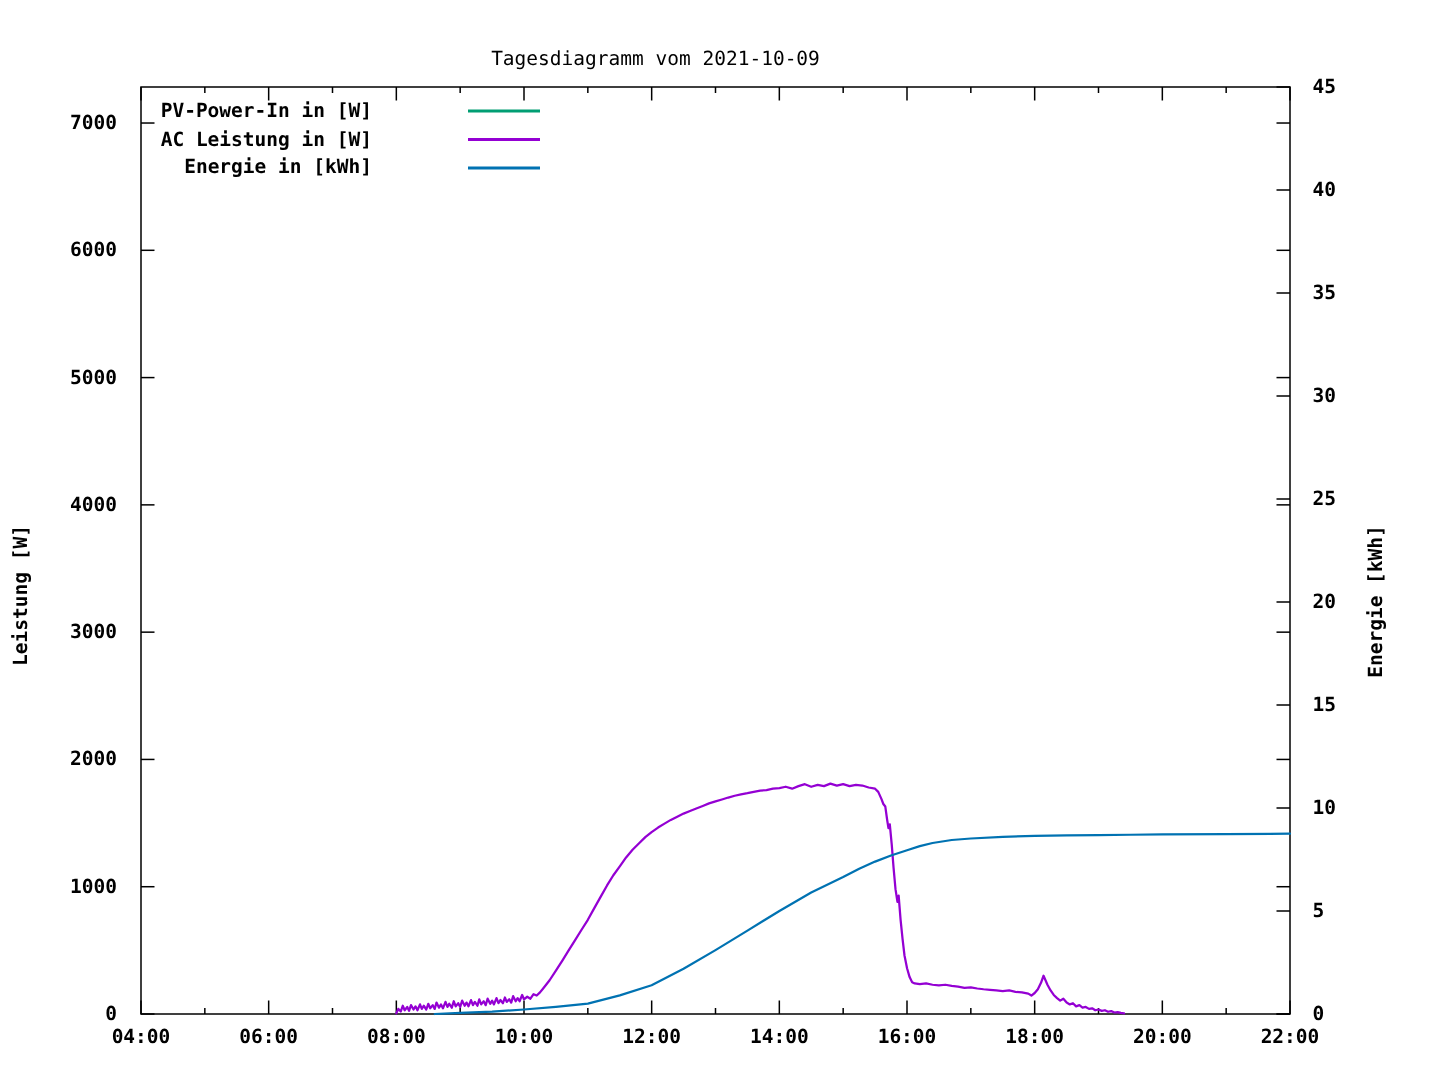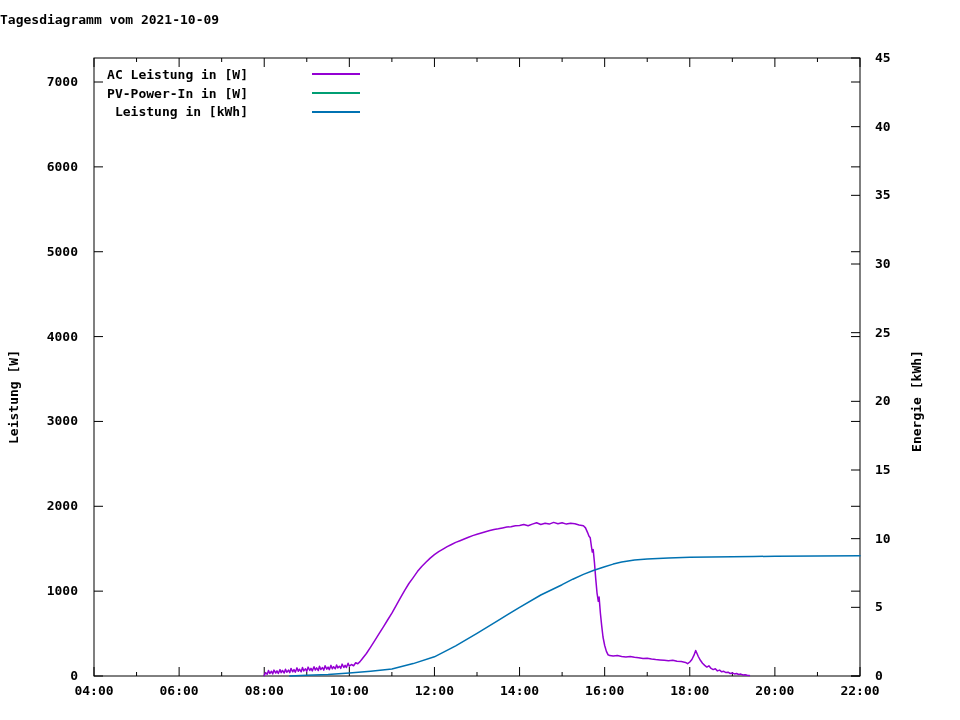--- a/index.html
+++ b/index.html
@@ -1,19 +1,19 @@
 <!DOCTYPE html>
 <html><head>
 <meta charset="utf-8">
 <style>
   html,body{margin:0;padding:0;background:#ffffff;}
   body{width:960px;height:720px;position:relative;overflow:hidden;
        font-family:"DejaVu Sans Mono", monospace;color:#000;}
-  #chart-title{position:absolute;left:0;top:12px;width:874px;
-       font-size:13px;font-weight:bold;letter-spacing:0px;}
+  #chart-title{position:absolute;left:0;top:32px;width:874px;text-align:center;
+       font-size:13px;font-weight:normal;letter-spacing:0px;}
   #chart-svg-wrap{position:absolute;left:0;top:0;width:960px;height:720px;}
   #legend{position:absolute;left:88px;top:65px;}
   .legend-row{display:flex;align-items:center;height:18.7px;}
   .legend-label{display:inline-block;width:160px;text-align:right;
        font-size:13px;font-weight:bold;white-space:pre;}
   .legend-line{display:inline-block;width:48px;height:2px;margin-left:64px;}
   svg text{font-family:"DejaVu Sans Mono", monospace;font-weight:bold;font-size:13px;fill:#000;}
 </style>
 </head>
 <body>
@@ -123,24 +123,24 @@
         <text x="921" y="401" text-anchor="middle" transform="rotate(-90 921 401)">Energie [kWh]</text>
       </g>
       <g>
         <polyline points="264.2,675.6 265.5,672.6 267.2,674.3 268.5,670.5 269.8,673.5 271.5,671.3 272.7,673.9 274.0,670.1 275.7,673.0 277.0,670.9 278.3,673.5 280.0,669.6 281.2,672.6 282.5,670.5 284.2,673.0 285.5,669.2 286.8,672.2 288.5,670.1 289.8,672.6 291.0,668.4 292.7,671.8 294.0,669.6 295.3,672.2 297.0,667.9 298.3,671.3 299.5,669.2 301.2,671.8 302.5,667.5 303.8,670.9 305.5,668.8 306.8,671.3 308.1,667.1 309.8,670.5 311.0,668.4 312.3,670.9 314.0,666.7 315.3,670.1 316.6,667.9 318.3,670.5 319.5,666.2 320.8,669.6 322.5,667.5 323.8,670.1 325.1,665.8 326.8,669.2 328.1,667.1 329.3,669.6 331.0,665.4 332.3,668.8 333.6,666.7 335.3,668.8 336.6,665.0 337.8,667.9 339.5,666.2 340.8,668.4 342.1,664.1 343.8,667.5 345.1,665.4 346.4,667.5 348.1,663.3 349.3,666.2 351.5,664.5 353.6,665.8 355.7,662.8 357.8,663.7 360.0,661.6 362.1,659.0 366.4,653.5 370.6,647.1 374.9,640.4 379.1,633.6 383.4,626.8 387.6,620.0 391.9,613.2 396.1,605.6 400.4,597.9 404.7,590.3 408.9,583.5 413.2,577.6 417.4,571.6 421.7,566.5 425.9,562.3 430.2,558.1 434.4,554.7 438.7,551.7 443.0,549.1 447.2,546.6 451.5,544.5 455.7,542.4 460.0,540.7 464.2,539.0 468.5,537.3 472.7,535.6 477.0,534.3 481.3,533.0 485.5,531.7 489.8,530.5 494.0,529.6 498.3,528.8 502.5,527.9 506.8,527.1 511.0,526.7 515.3,525.8 519.6,525.4 523.8,524.5 528.1,525.8 532.3,524.1 536.6,522.8 540.8,524.5 545.1,523.3 549.3,524.1 553.6,522.4 557.9,523.7 562.1,522.8 566.4,524.1 570.6,523.3 574.9,523.7 579.1,525.0 583.4,525.8 585.5,527.9 587.6,532.6 588.9,536.0 590.2,537.7 591.5,547.0 592.3,552.1 593.2,549.6 594.5,563.1 595.7,578.4 597.0,592.8 598.3,601.3 599.1,597.1 600.4,613.2 601.7,625.9 603.0,637.0 604.7,645.5 606.4,651.4 608.1,654.8 609.8,655.6 613.2,656.1 617.4,655.6 621.7,656.5 625.9,656.9 630.2,656.5 634.5,657.3 638.7,657.8 643.0,658.6 647.2,658.2 651.5,659.0 655.7,659.5 660.0,659.9 664.2,660.3 668.5,660.7 672.8,660.3 677.0,661.2 681.3,661.6 685.5,662.4 687.6,663.7 689.8,662.0 691.9,659.5 694.0,655.2 695.7,650.5 697.0,653.5 698.3,656.5 700.4,660.3 702.5,663.3 704.7,665.4 706.8,667.1 708.9,665.8 711.1,668.4 713.2,669.6 715.3,668.8 717.4,670.9 719.6,670.1 721.7,671.8 723.8,671.3 726.0,672.6 728.1,672.2 730.2,673.5 732.3,673.0 734.5,673.9 736.6,673.5 738.7,674.5 740.8,674.1 743.0,675.0 745.1,674.7 747.2,675.3 749.4,675.6" fill="none" stroke="#9400d3" stroke-width="1.5" stroke-linejoin="round" stroke-linecap="round"></polyline>
         <polyline points="289.8,676.0 306.8,675.3 328.1,674.4 349.3,673.0 370.6,671.2 391.9,669.1 413.2,663.6 434.4,656.8 455.7,645.8 477.0,633.4 498.3,620.4 519.6,607.3 540.8,595.0 562.1,584.7 572.8,579.2 583.4,574.4 594.0,570.3 604.7,566.8 613.2,564.1 621.7,562.0 634.5,560.0 647.2,559.0 668.5,557.9 689.8,557.3 711.1,556.9 732.3,556.7 753.6,556.5 774.9,556.2 817.4,556.0 860.0,555.8" fill="none" stroke="#0072b2" stroke-width="1.5" stroke-linejoin="round" stroke-linecap="round"></polyline>
       </g>
     </svg></div>
 
 <div id="legend">
   <div class="legend-row">
+    <span class="legend-label">PV-Power-In in [W]</span>
+    <span class="legend-line" style="background: rgb(0, 158, 115);"></span>
+  </div>
+  <div class="legend-row">
     <span class="legend-label">AC Leistung in [W]</span>
     <span class="legend-line" style="background: rgb(148, 0, 211);"></span>
   </div>
   <div class="legend-row">
-    <span class="legend-label">PV-Power-In in [W]</span>
-    <span class="legend-line" style="background: rgb(0, 158, 115);"></span>
-  </div>
-  <div class="legend-row">
-    <span class="legend-label">Leistung in [kWh]</span>
+    <span class="legend-label">Energie in [kWh]</span>
     <span class="legend-line" style="background: rgb(0, 114, 178);"></span>
   </div>
 </div>
 
 </body></html>

